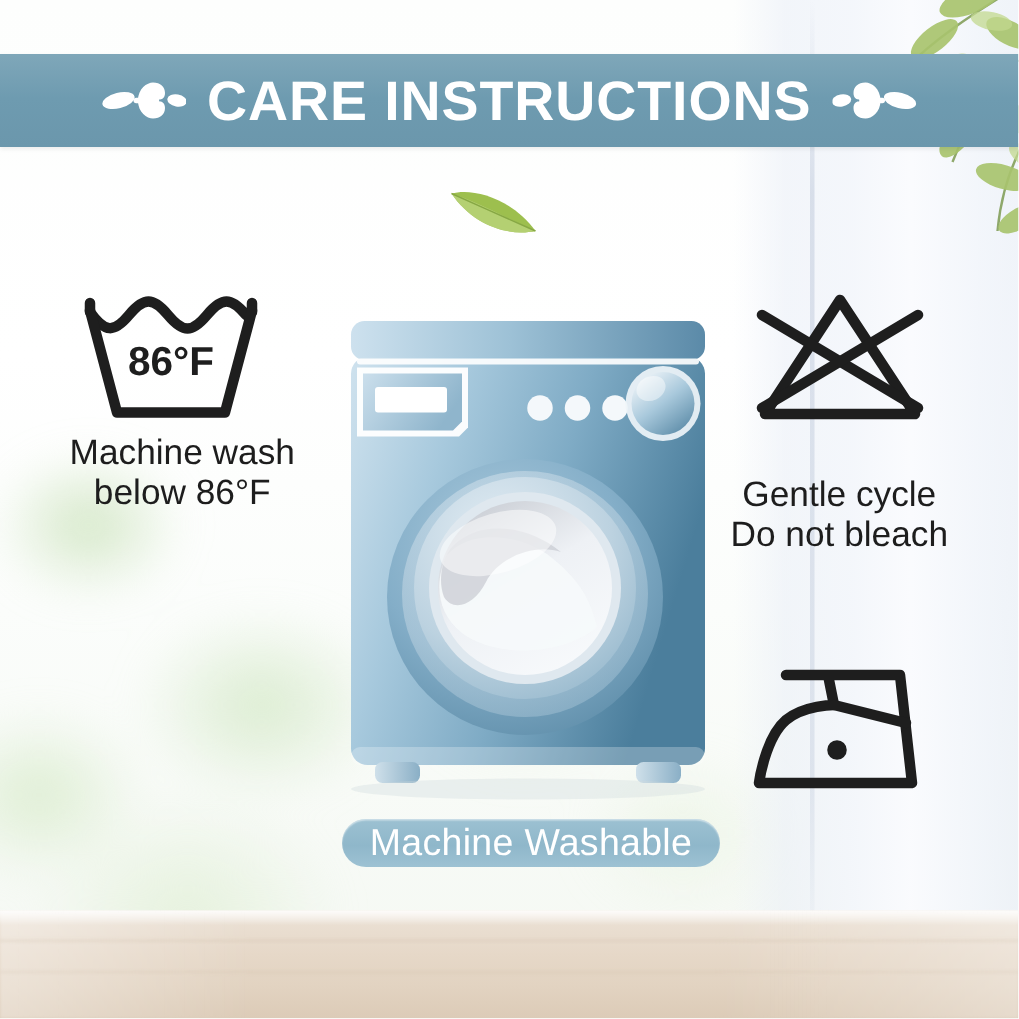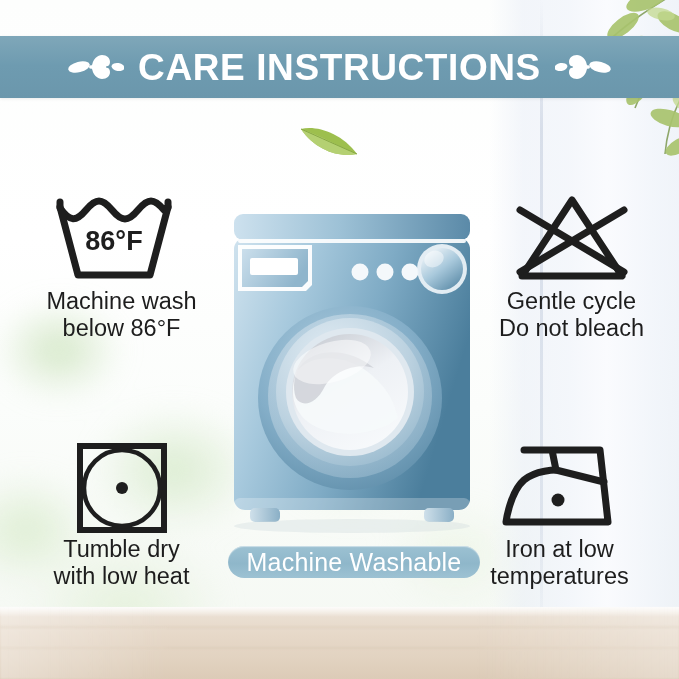--- a/index.html
+++ b/index.html
@@ -128,21 +128,21 @@
 
   
   .cell {
     position: absolute;
     width: 215px;
     display: flex;
     flex-direction: column;
     align-items: center;
   }
   .cell-tl { left: 14px;  top: 192px; }
-  .cell-tr { left: 464px; top: 192px; }
+  .cell-tr { left: 452px; top: 192px; gap: 28px; }
   .cell-bl { left: 14px;  top: 440px; }
   .cell-br { left: 452px; top: 440px; }
 
   .symbol {
     height: 96px;
     display: flex;
     align-items: center;
     justify-content: center;
   }
   .caption {
@@ -261,42 +261,29 @@
       <svg width="132" height="96" viewBox="0 0 132 96">
         <path d="M66 8 L116 84 L16 84 Z" fill="none" stroke="#1e1e1e" stroke-width="7" stroke-linejoin="round"></path>
         <line x1="14" y1="18" x2="118" y2="80" stroke="#1e1e1e" stroke-width="7" stroke-linecap="round"></line>
         <line x1="118" y1="18" x2="14" y2="80" stroke="#1e1e1e" stroke-width="7" stroke-linecap="round"></line>
       </svg>
     </div>
     <div class="caption">Gentle cycle
 Do not bleach</div>
   </div>
 
-  <div class="cell cell-bl">
-    <div class="symbol">
-      <svg width="100" height="96" viewBox="0 0 100 96">
-        <rect x="8" y="6" width="84" height="84" fill="none" stroke="#1e1e1e" stroke-width="6"></rect>
-        <circle cx="50" cy="48" r="38" fill="none" stroke="#1e1e1e" stroke-width="4.5"></circle>
-        <circle cx="50" cy="48" r="6" fill="#1e1e1e"></circle>
-      </svg>
-    </div>
-    <div class="caption">Tumble dry
-with low heat</div>
-  </div>
 
   <div class="cell cell-br">
     <div class="symbol">
       <svg width="128" height="96" viewBox="0 0 128 96">
         <path d="M28 10 L104 10 L112 82 L10 82 C10 82 14 52 28 40 C40 30 60 30 60 30 L56 10" fill="none" stroke="#1e1e1e" stroke-width="7" stroke-linejoin="round" stroke-linecap="round"></path>
         <path d="M60 30 L108 42" fill="none" stroke="#1e1e1e" stroke-width="7" stroke-linecap="round"></path>
         <circle cx="62" cy="60" r="6.5" fill="#1e1e1e"></circle>
       </svg>
     </div>
-    <div class="caption">Iron at low
-temperatures</div>
   </div>
 
   <svg class="washer" viewBox="0 0 248 322">
     <defs>
       <linearGradient id="bodyGrad" x1="0" y1="0" x2="1" y2="0.35">
         <stop offset="0%" stop-color="#cfe2ee"></stop>
         <stop offset="30%" stop-color="#a7c9dd"></stop>
         <stop offset="62%" stop-color="#7fabc5"></stop>
         <stop offset="100%" stop-color="#4b7e9c"></stop>
       </linearGradient>

